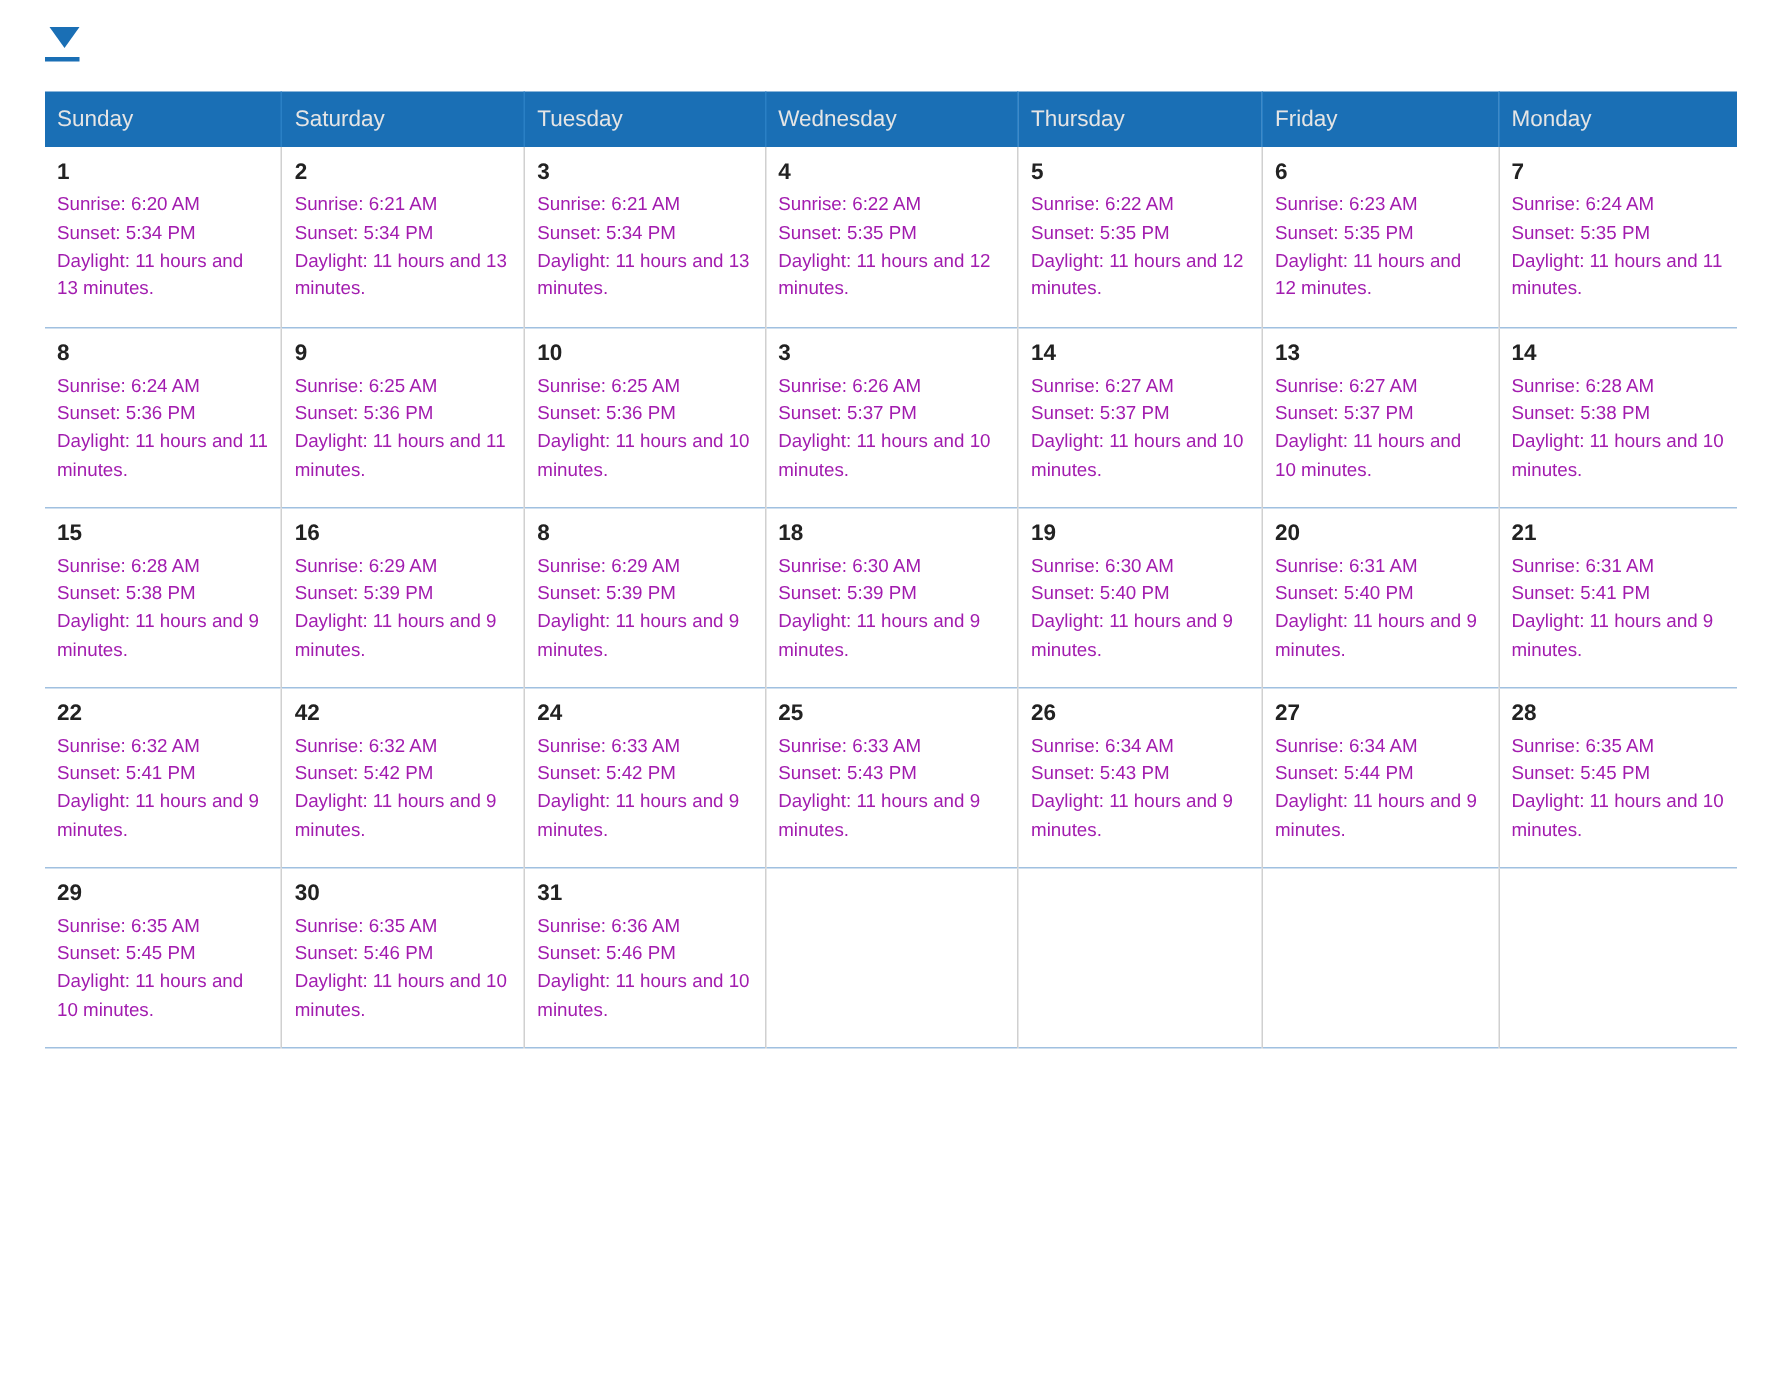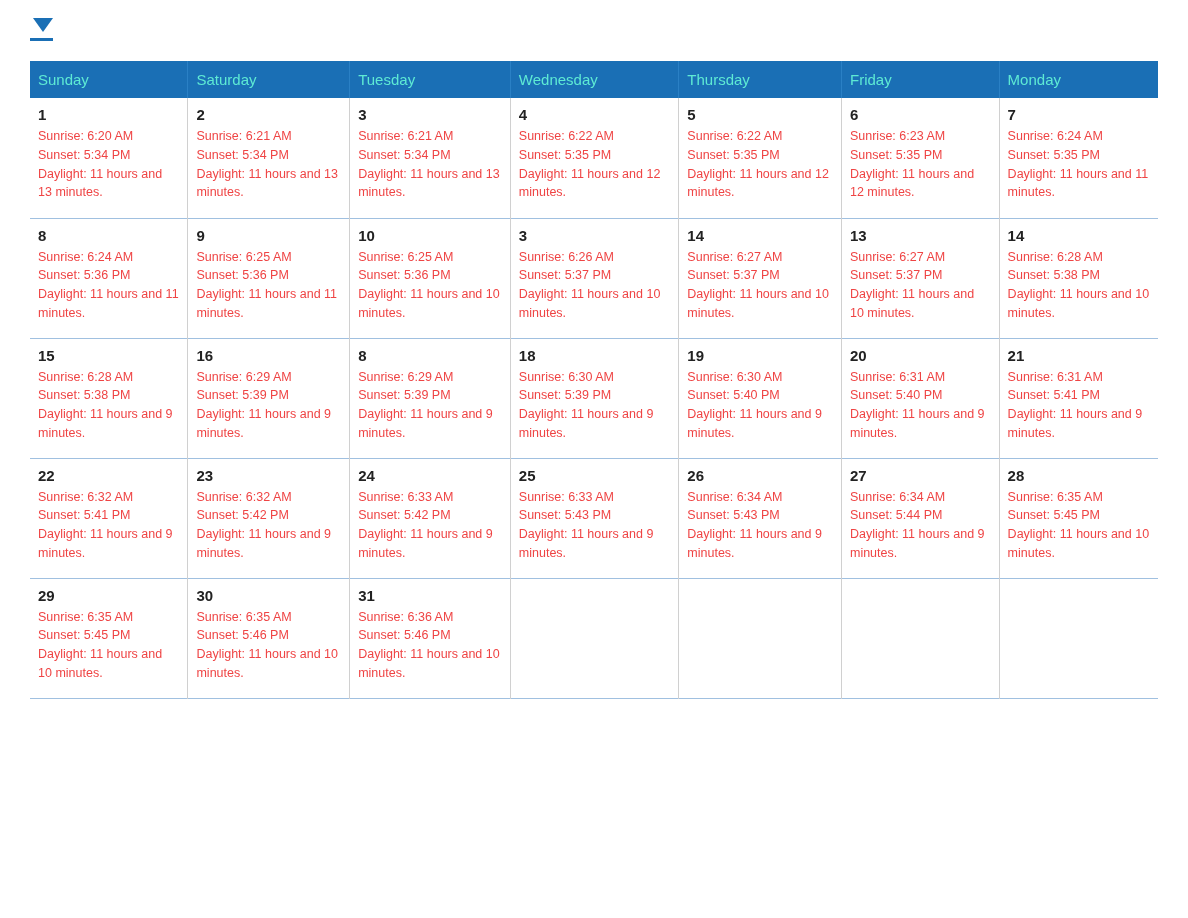--- a/index.html
+++ b/index.html
@@ -60,21 +60,21 @@
       color: #333;
       margin-top: 4px;
     }
     table {
       width: 100%;
       border-collapse: collapse;
       font-size: 13px;
     }
     thead tr {
       background-color: #1a6fb5;
-      color: #5eead4;
+      color: #e5e5e5;
     }
     thead th {
       padding: 10px 8px;
       text-align: left;
       font-weight: normal;
       font-size: 15px;
       border-right: 1px solid #2a80c5;
     }
     thead th:last-child {
       border-right: none;
@@ -93,21 +93,21 @@
     }
     .day-num {
       font-size: 15px;
       font-weight: bold;
       color: #222;
       margin-bottom: 4px;
       display: block;
     }
     .day-info {
       font-size: 12.5px;
-      color: #ef4444;
+      color: #a21caf;
       line-height: 1.5;
     }
     .empty-cell {
       background: #fff;
     }
     .logo-wrapper {
       display: flex;
       align-items: flex-start;
     }
     .logo-text-block {
@@ -243,21 +243,21 @@
           <span class="day-num">21</span>
         <div class="day-info">Sunrise: 6:31 AM<br>Sunset: 5:41 PM<br>Daylight: 11 hours and 9 minutes.</div>
         </td>
       </tr>
       <tr>
         <td>
           <span class="day-num">22</span>
         <div class="day-info">Sunrise: 6:32 AM<br>Sunset: 5:41 PM<br>Daylight: 11 hours and 9 minutes.</div>
         </td>
         <td>
-          <span class="day-num">23</span>
+          <span class="day-num">42</span>
         <div class="day-info">Sunrise: 6:32 AM<br>Sunset: 5:42 PM<br>Daylight: 11 hours and 9 minutes.</div>
         </td>
         <td>
           <span class="day-num">24</span>
         <div class="day-info">Sunrise: 6:33 AM<br>Sunset: 5:42 PM<br>Daylight: 11 hours and 9 minutes.</div>
         </td>
         <td>
           <span class="day-num">25</span>
         <div class="day-info">Sunrise: 6:33 AM<br>Sunset: 5:43 PM<br>Daylight: 11 hours and 9 minutes.</div>
         </td>

